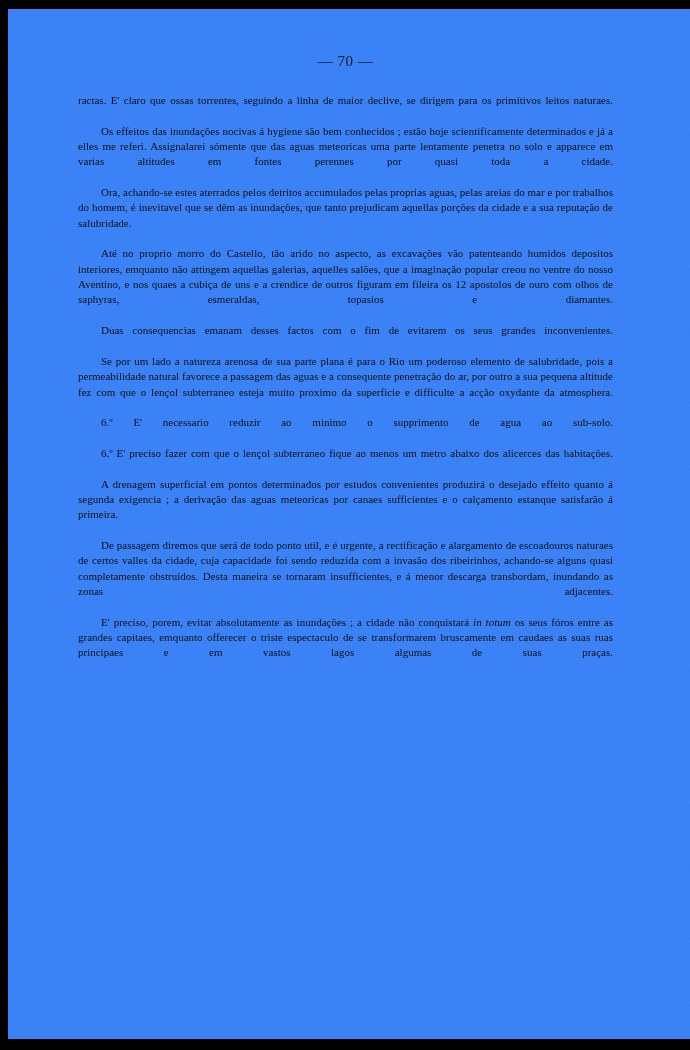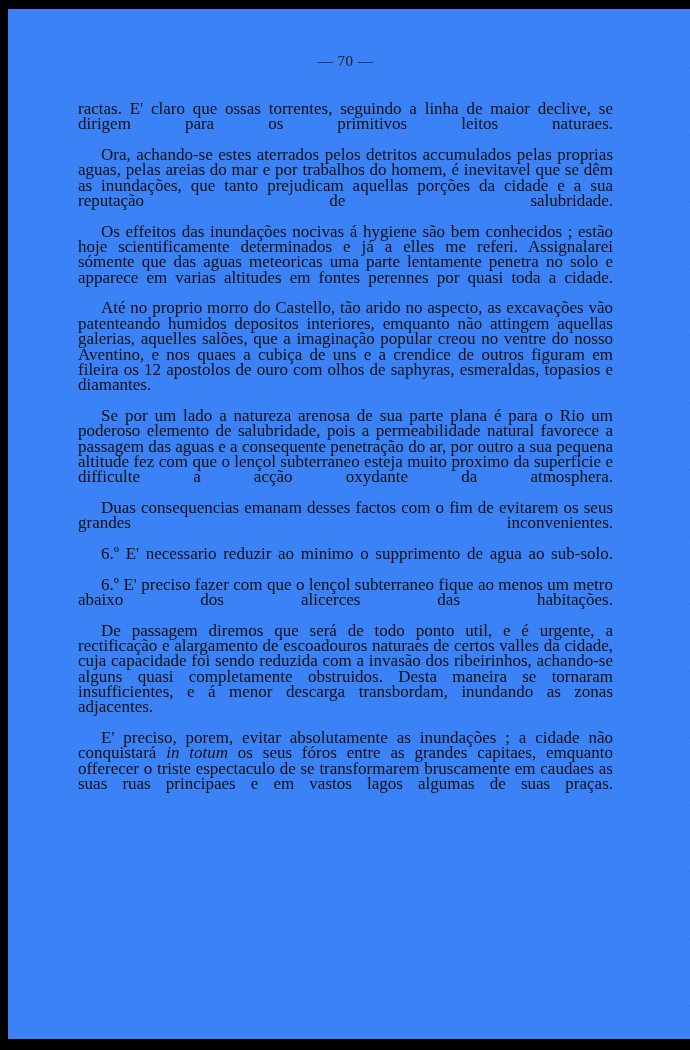--- a/index.html
+++ b/index.html
@@ -39,23 +39,23 @@
     text-align: center;
     font-size: 15px;
     letter-spacing: 0.5px;
     color: #1b1b1b;
   }
 
   
   .textblock {
     position: absolute;
     left: 70px;
-    top: 92px;
+    top: 84px;
     width: 535px;
-    font-size: 17px;
+    font-size: 11px;
     line-height: 15.35px;
     color: #101010;
     text-align: justify;
     text-justify: inter-word;
     -webkit-font-smoothing: none;
   }
 
   .textblock p {
     margin: 0;
     text-indent: 23px;
@@ -96,26 +96,27 @@
 </head>
 <body>
 
 <div class="scan">
   <div class="paper">
 
     <div class="folio">— 70 —</div>
 
     <div class="textblock">
         <p class="cont">ractas. E' claro que ossas torrentes, seguindo a linha de maior declive, se dirigem para os primitivos leitos naturaes.</p>
+        <p>Os effeitos das inundações nocivas á hygiene são bem conhecidos ; estão hoje scientificamente determinados e já a elles me referi. Assignalarei sómente que das aguas meteoricas uma parte lentamente penetra no solo e apparece em varias altitudes em fontes perennes por quasi toda a cidade.</p>
         <p>Ora, achando-se estes aterrados pelos detritos accumulados pelas proprias aguas, pelas areias do mar e por trabalhos do homem, é inevitavel que se dêm as inundações, que tanto prejudicam aquellas porções da cidade e a sua reputação de salubridade.</p>
-        <p>Os effeitos das inundações nocivas á hygiene são bem conhecidos ; estão hoje scientificamente determinados e já a elles me referi. Assignalarei sómente que das aguas meteoricas uma parte lentamente penetra no solo e apparece em varias altitudes em fontes perennes por quasi toda a cidade.</p>
         <p>Até no proprio morro do Castello, tão arido no aspecto, as excavações vão patenteando humidos depositos interiores, emquanto não attingem aquellas galerias, aquelles salões, que a imaginação popular creou no ventre do nosso Aventino, e nos quaes a cubiça de uns e a crendice de outros figuram em fileira os 12 apostolos de ouro com olhos de saphyras, esmeraldas, topasios e diamantes.</p>
+        <p>Duas consequencias emanam desses factos com o fim de evitarem os seus grandes inconvenientes.</p>
         <p>Se por um lado a natureza arenosa de sua parte plana é para o Rio um poderoso elemento de salubridade, pois a permeabilidade natural favorece a passagem das aguas e a consequente penetração do ar, por outro a sua pequena altitude fez com que o lençol subterraneo esteja muito proximo da superficie e difficulte a acção oxydante da atmosphera.</p>
-        <p>Duas consequencias emanam desses factos com o fim de evitarem os seus grandes inconvenientes.</p>
         <p>6.º E' necessario reduzir ao minimo o supprimento de agua ao sub-solo.</p>
         <p>6.º E' preciso fazer com que o lençol subterraneo fique ao menos um metro abaixo dos alicerces das habitações.</p>
+        <p>A drenagem superficial em pontos determinados por estudos convenientes produzirá o desejado effeito quanto á segunda exigencia ; a derivação das aguas meteoricas por canaes sufficientes e o calçamento estanque satisfarão á primeira.</p>
         <p>De passagem diremos que será de todo ponto util, e é urgente, a rectificação e alargamento de escoadouros naturaes de certos valles da cidade, cuja capacidade foi sendo reduzida com a invasão dos ribeirinhos, achando-se alguns quasi completamente obstruidos. Desta maneira se tornaram insufficientes, e á menor descarga transbordam, inundando as zonas adjacentes.</p>
         <p>E' preciso, porem, evitar absolutamente as inundações ; a cidade não conquistará <span class="ital">in totum</span> os seus fóros entre as grandes capitaes, emquanto offerecer o triste espectaculo de se transformarem bruscamente em caudaes as suas ruas principaes e em vastos lagos algumas de suas praças.</p>
       </div>
 
     <div class="grain"></div>
   </div>
 </div>
 
 </body></html>

